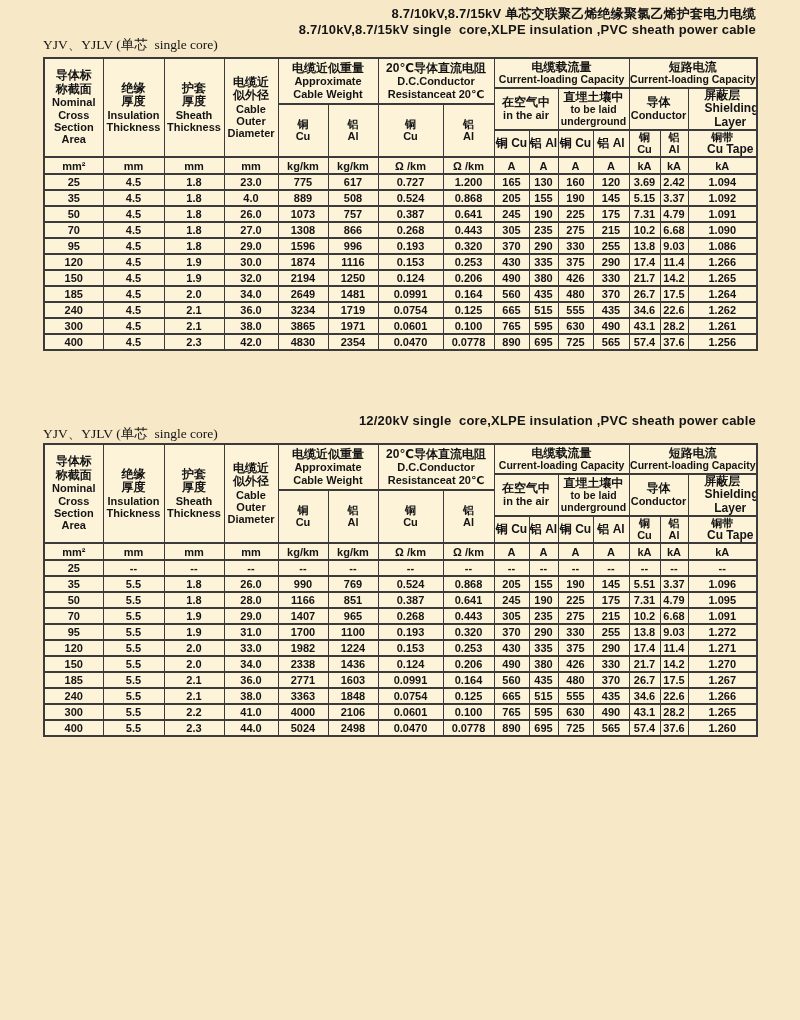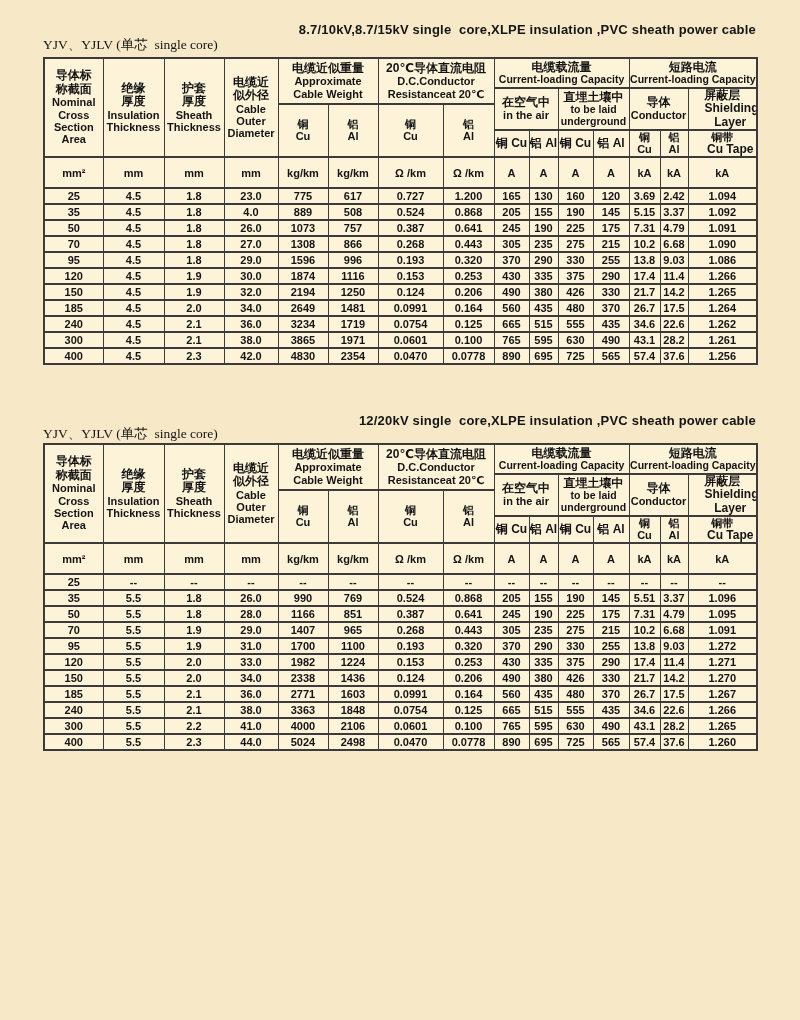--- a/index.html
+++ b/index.html
@@ -43,36 +43,37 @@
     vertical-align: middle;
     padding: 0;
     font-weight: bold;
     overflow: hidden;
   }
   table.spec { border: 2px solid var(--line, #3b3b3b); }
   tr.hA { height: 30px; margin-top: 14px; }
   tr.hB { height: 16px; }
   tr.hC { height: 22px; }
   tr.hD { height: 19px; }
-  tr.units { height: 31px; }
+  tr.units { height: 17px; }
   tr.units th { font-size: 11px; }
   tbody tr { height: 16px; }
   tbody td { font-size: 11px; }
   .zh   { display:block; font-size: 12px; line-height: 1.12; white-space: pre-line; }
   .en   { display:block; font-size: 11px; line-height: 1.12; white-space: pre-line; }
   .en-md{ display:block; font-size: 10.5px; line-height: 1.1; white-space: pre-line; }
   .en-sm{ display:block; font-size: 12px;  line-height: 1.1; white-space: pre-line; padding-left: 16px; }
   .inline { display:block; font-size: 12px; line-height: 1; white-space: pre; }
   .zh-s { display:block; font-size: 11px; line-height: 1.1; white-space: pre-line; }
 </style>
 </head>
 <body>
 
 <div class="page">
 
+  <div class="title-zh" style="top:5px">8.7/10kV,8.7/15kV 单芯交联聚乙烯绝缘聚氯乙烯护套电力电缆</div>
   <div class="title-en" style="top:22px">8.7/10kV,8.7/15kV single  core,XLPE insulation ,PVC sheath power cable</div>
   <div class="model-label" style="top:36px">YJV、YJLV (单芯  single core)</div>
 
   <table class="spec" style="top:57px">
     <colgroup>
       <col style="width:59px">
         <col style="width:61px">
         <col style="width:60px">
         <col style="width:54px">
       <col style="width:50px">

